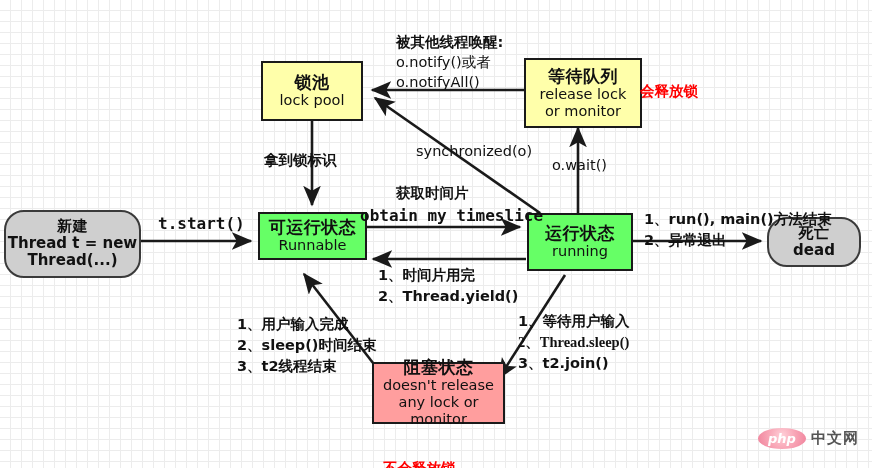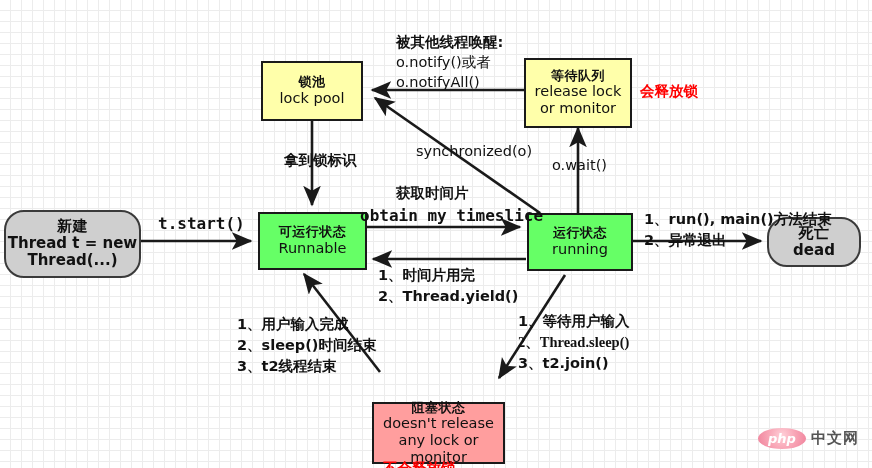--- a/index.html
+++ b/index.html
@@ -22,21 +22,21 @@
   svg#wires{position:absolute;left:0;top:0;width:872px;height:468px;overflow:visible;}
 
   .node{position:absolute;box-sizing:border-box;display:flex;flex-direction:column;
         align-items:center;justify-content:center;text-align:center;color:#111;}
   .rectnode{border:2.5px solid #1a1a1a;}
   .roundnode{border:2.5px solid #3a3a3a;border-radius:20px;background:#cfcfcf;}
   .yellow{background:#ffffaa;}
   .green{background:#66ff66;}
   .pink{background:#ff9e9e;}
 
-  .l-cn{font-weight:bold;font-size:13px;line-height:1.12;letter-spacing:0.5px;}
+  .l-cn{font-weight:bold;font-size:17px;line-height:1.12;letter-spacing:0.5px;}
   .l-en{font-size:14.5px;line-height:1.16;}
   .roundnode .l-cn{font-size:15px;}
   .roundnode .l-en{font-size:15px;font-weight:bold;}
 
   .lbl{position:absolute;color:#111;white-space:pre;line-height:1.22;}
   .lbl.cn{font-weight:bold;font-size:14.5px;}
   .lbl.mono{font-family:"DejaVu Sans Mono","Liberation Mono",monospace;font-size:16px;font-weight:bold;}
   .lbl.en{font-size:14.5px;}
   .lbl.mix{font-size:14.5px;font-weight:bold;}
   .lbl.red{color:#ff0000;font-weight:bold;font-size:14.5px;}
@@ -87,37 +87,37 @@
     <div class="l-cn">新建</div>
     <div class="l-en">Thread t = new</div>
     <div class="l-en">Thread(...)</div>
   </div>
 
   <div class="node rectnode yellow" style="left:261px;top:61px;width:102px;height:60px;">
     <div class="l-cn">锁池</div>
     <div class="l-en">lock pool</div>
   </div>
 
-  <div class="node rectnode yellow" style="left:524px;top:58px;width:108px;height:70px;">
+  <div class="node rectnode yellow" style="left:524px;top:58px;width:118px;height:70px;">
     <div class="l-cn">等待队列</div>
     <div class="l-en">release lock</div>
     <div class="l-en">or monitor</div>
   </div>
 
-  <div class="node rectnode green" style="left:258px;top:212px;width:109px;height:58px;text-align:center;">
+  <div class="node rectnode green" style="left:258px;top:212px;width:109px;height:48px;text-align:center;">
     <div class="l-cn">可运行状态</div>
     <div class="l-en">Runnable</div>
   </div>
 
   <div class="node rectnode green" style="left:527px;top:213px;width:106px;height:58px;">
     <div class="l-cn">运行状态</div>
     <div class="l-en">running</div>
   </div>
 
-  <div class="node rectnode pink" style="left:372px;top:362px;width:133px;height:62px;margin-top:40px;">
+  <div class="node rectnode pink" style="left:372px;top:362px;width:133px;height:62px;">
     <div class="l-cn">阻塞状态</div>
     <div class="l-en">doesn't release</div>
     <div class="l-en">any lock or</div>
     <div class="l-en">monitor</div>
   </div>
 
   <div class="node roundnode" style="left:767px;top:217px;width:94px;height:50px;">
     <div class="l-cn">死亡</div>
     <div class="l-en">dead</div>
   </div>
@@ -125,21 +125,21 @@
   <div class="lbl mono" style="left:158px;top:214px;">t.start()</div>
 
   <div class="lbl mix" style="left:396px;top:34px;">被其他线程唤醒:</div>
   <div class="lbl en" style="left:396px;top:54px;">o.notify()或者</div>
   <div class="lbl en" style="left:396px;top:74px;">o.notifyAll()</div>
 
   <div class="lbl en" style="left:416px;top:143px;">synchronized(o)</div>
 
   <div class="lbl en" style="left:552px;top:157px;">o.wait()</div>
 
-  <div class="lbl cn" style="left:284px;top:152px;">拿到锁标识</div>
+  <div class="lbl cn" style="left:264px;top:152px;">拿到锁标识</div>
 
   <div class="lbl cn" style="left:396px;top:185px;">获取时间片</div>
   <div class="lbl mono" style="left:360px;top:206px;">obtain my timeslice</div>
 
   <div class="lbl mix" style="left:378px;top:267px;">1、时间片用完</div>
   <div class="lbl mix" style="left:378px;top:288px;">2、Thread.yield()</div>
 
   <div class="lbl mix" style="left:644px;top:211px;">1、run(), main()方法结束</div>
   <div class="lbl mix" style="left:644px;top:232px;">2、异常退出</div>
 

